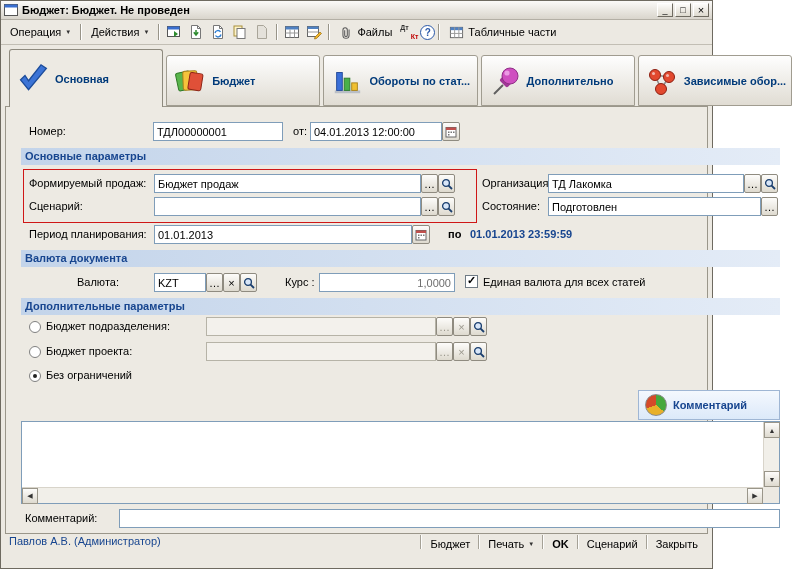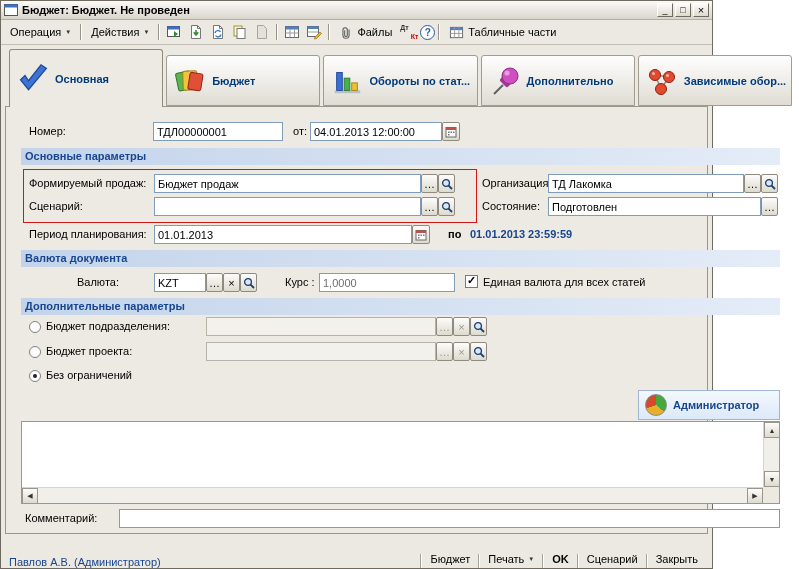--- a/index.html
+++ b/index.html
@@ -38,21 +38,21 @@
 
   
   .panel{position:absolute;left:4px;top:105px;right:4px;bottom:34px;border:1px solid #9a968a;background:#edeae3;box-sizing:border-box;}
 
   .lbl{position:absolute;white-space:nowrap;}
   .b{font-weight:bold;}
   .navy{color:#17458f;}
   .inp{position:absolute;height:19px;border:1px solid #7f9db9;background:#fff;font:11px "Liberation Sans",sans-serif;
     padding:0 3px;box-sizing:border-box;color:#000;}
   .inp.disabled{background:#f3f1ec;border-color:#b6b3a7;}
-  .inp.num{text-align:left;color:#6e6e6e;}
+  .inp.num{text-align:right;color:#6e6e6e;}
   .mini{position:absolute;width:17px;height:19px;box-sizing:border-box;background:linear-gradient(#fdfcfa,#dedacf);
     border:1px solid #8f8b80;border-radius:2px;font:11px "Liberation Sans",sans-serif;padding:0;
     display:inline-flex;align-items:center;justify-content:center;line-height:10px;}
   .mini.disabled{color:#9a978c;}
   .mini.cal{width:18px;}
   .section{position:absolute;left:20px;width:759px;height:17px;background:linear-gradient(to right,#c3d4ea,#e4ecf7);
     color:#17458f;font-weight:bold;padding:2px 0 12px 4px;box-sizing:border-box;}
   .section.tall{height:30px;padding-top:4px;}
   .redbox{position:absolute;left:22px;top:168px;width:452px;height:52px;border:1px solid #cf1717;pointer-events:none;z-index:2;}
 
@@ -69,21 +69,21 @@
     background:conic-gradient(#45a83d 0 130deg,#e8b02a 130deg 250deg,#d44a2a 250deg 360deg);}
 
   .bigbox{position:absolute;left:20px;top:420px;width:759px;height:83px;border:1px solid #7f9db9;background:#fff;box-sizing:border-box;}
   .vscroll{position:absolute;top:0;right:0;width:16px;bottom:16px;background:#f1efe9;border-left:1px solid #d8d4ca;box-sizing:border-box;}
   .hscroll{position:absolute;left:0;bottom:0;height:16px;right:16px;background:#f1efe9;border-top:1px solid #d8d4ca;box-sizing:border-box;}
   .corner{position:absolute;right:0;bottom:0;width:16px;height:16px;background:#ece9e2;}
   .sbtn{position:absolute;width:16px;height:16px;background:linear-gradient(#fdfcfa,#dedacf);border:1px solid #9a968a;
     box-sizing:border-box;font-size:7px;color:#333;display:flex;align-items:center;justify-content:center;padding:0;}
   .sbtn.up{top:0;left:0;} .sbtn.down{bottom:0;left:0;} .sbtn.lft{left:0;top:0;} .sbtn.rgt{right:0;top:0;}
 
-  .statusbar{position:absolute;left:0;right:0;bottom:0;height:33px;display:flex;align-items:flex-end;padding:0 8px;box-sizing:border-box;}
+  .statusbar{position:absolute;left:0;right:0;bottom:0;height:33px;display:flex;align-items:flex-start;padding:0 8px;box-sizing:border-box;}
   .sb-spacer{flex:1;}
   .sb-btn{display:inline-flex;align-items:center;gap:4px;padding:3px 6px;background:transparent;border:none;
     font:11px "Liberation Sans",sans-serif;white-space:nowrap;}
   .sb-btn.ok{font-weight:bold;}
   .sb-sep{width:0;height:14px;border-left:1px solid #a5a196;border-right:1px solid #fdfdfc;margin:0 2px;}
   .defs{position:absolute;width:0;height:0;overflow:hidden;}
 </style>
 </head>
 <body>
 
@@ -351,21 +351,21 @@
     <svg width="12" height="12">
         <use href="#i-lens"></use>
       </svg>
   </button>
 
   <span class="radio selected" style="left:28px;top:369px;"></span>
   <span class="lbl" style="left:45px;top:368px;">Без ограничений</span>
 
   <button class="generate">
     <span class="pie"></span>
-    <span>Администратор</span>
+    <span>Комментарий</span>
   </button>
 
   <div class="bigbox">
     <div class="vscroll">
       <button class="sbtn up">▲</button>
       <button class="sbtn down">▼</button>
     </div>
     <div class="hscroll">
       <button class="sbtn lft">◀</button>
       <button class="sbtn rgt">▶</button>

